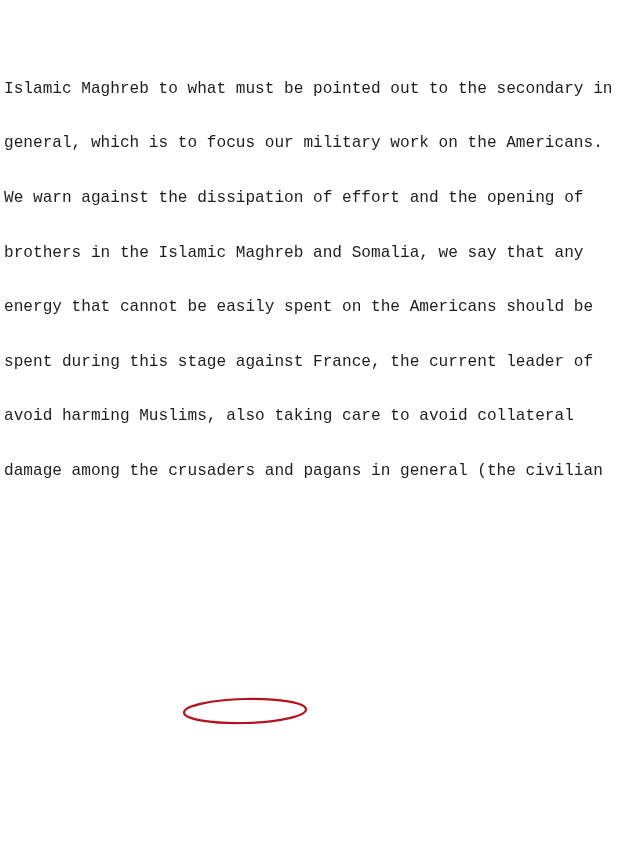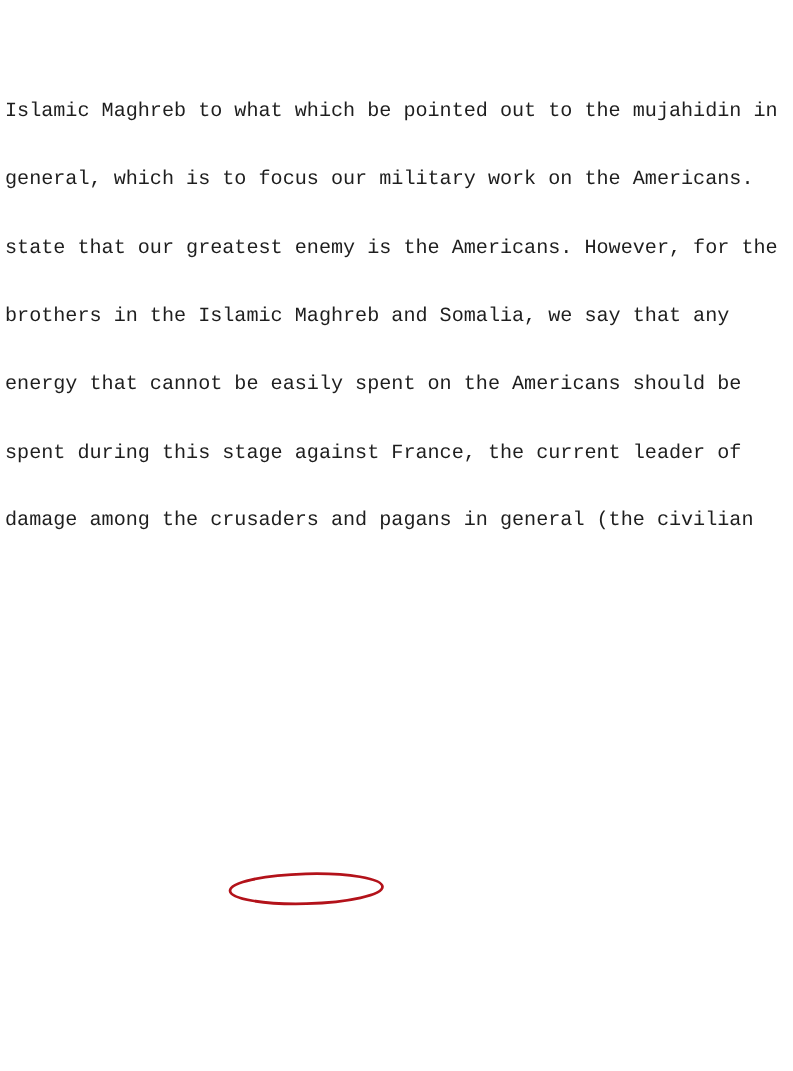--- a/index.html
+++ b/index.html
@@ -35,26 +35,27 @@
     width: 634px;
     height: 857px;
     pointer-events: none;
   }
 </style>
 </head>
 <body>
 
 <div class="doc">
   <div>
-    <span class="line">Islamic Maghreb to what which be pointed out to the mujahidin in</span>
+    <span class="line">Islamic Maghreb to what must be pointed out to the secondary in</span>
     <span class="line">general, which is to focus our military work on the Americans.</span>
-    <span class="line">state that our greatest enemy is the Americans. However, for the</span>
+    <span class="line">We warn against the dissipation of effort and the opening of</span>
     <span class="line">brothers in the Islamic Maghreb and Somalia, we say that any</span>
     <span class="line">energy that cannot be easily spent on the Americans should be</span>
     <span class="line">spent during this stage against France, the current leader of</span>
+    <span class="line">avoid harming Muslims, also taking care to avoid collateral</span>
     <span class="line">damage among the crusaders and pagans in general (the civilian</span>
     
     
     
     
     
     
     
     
   </div>

